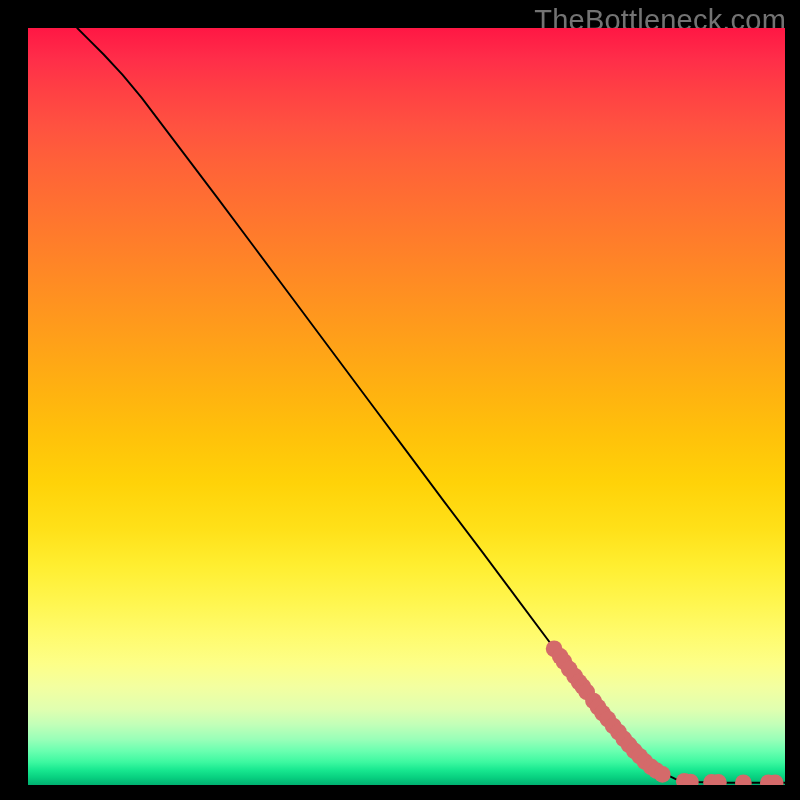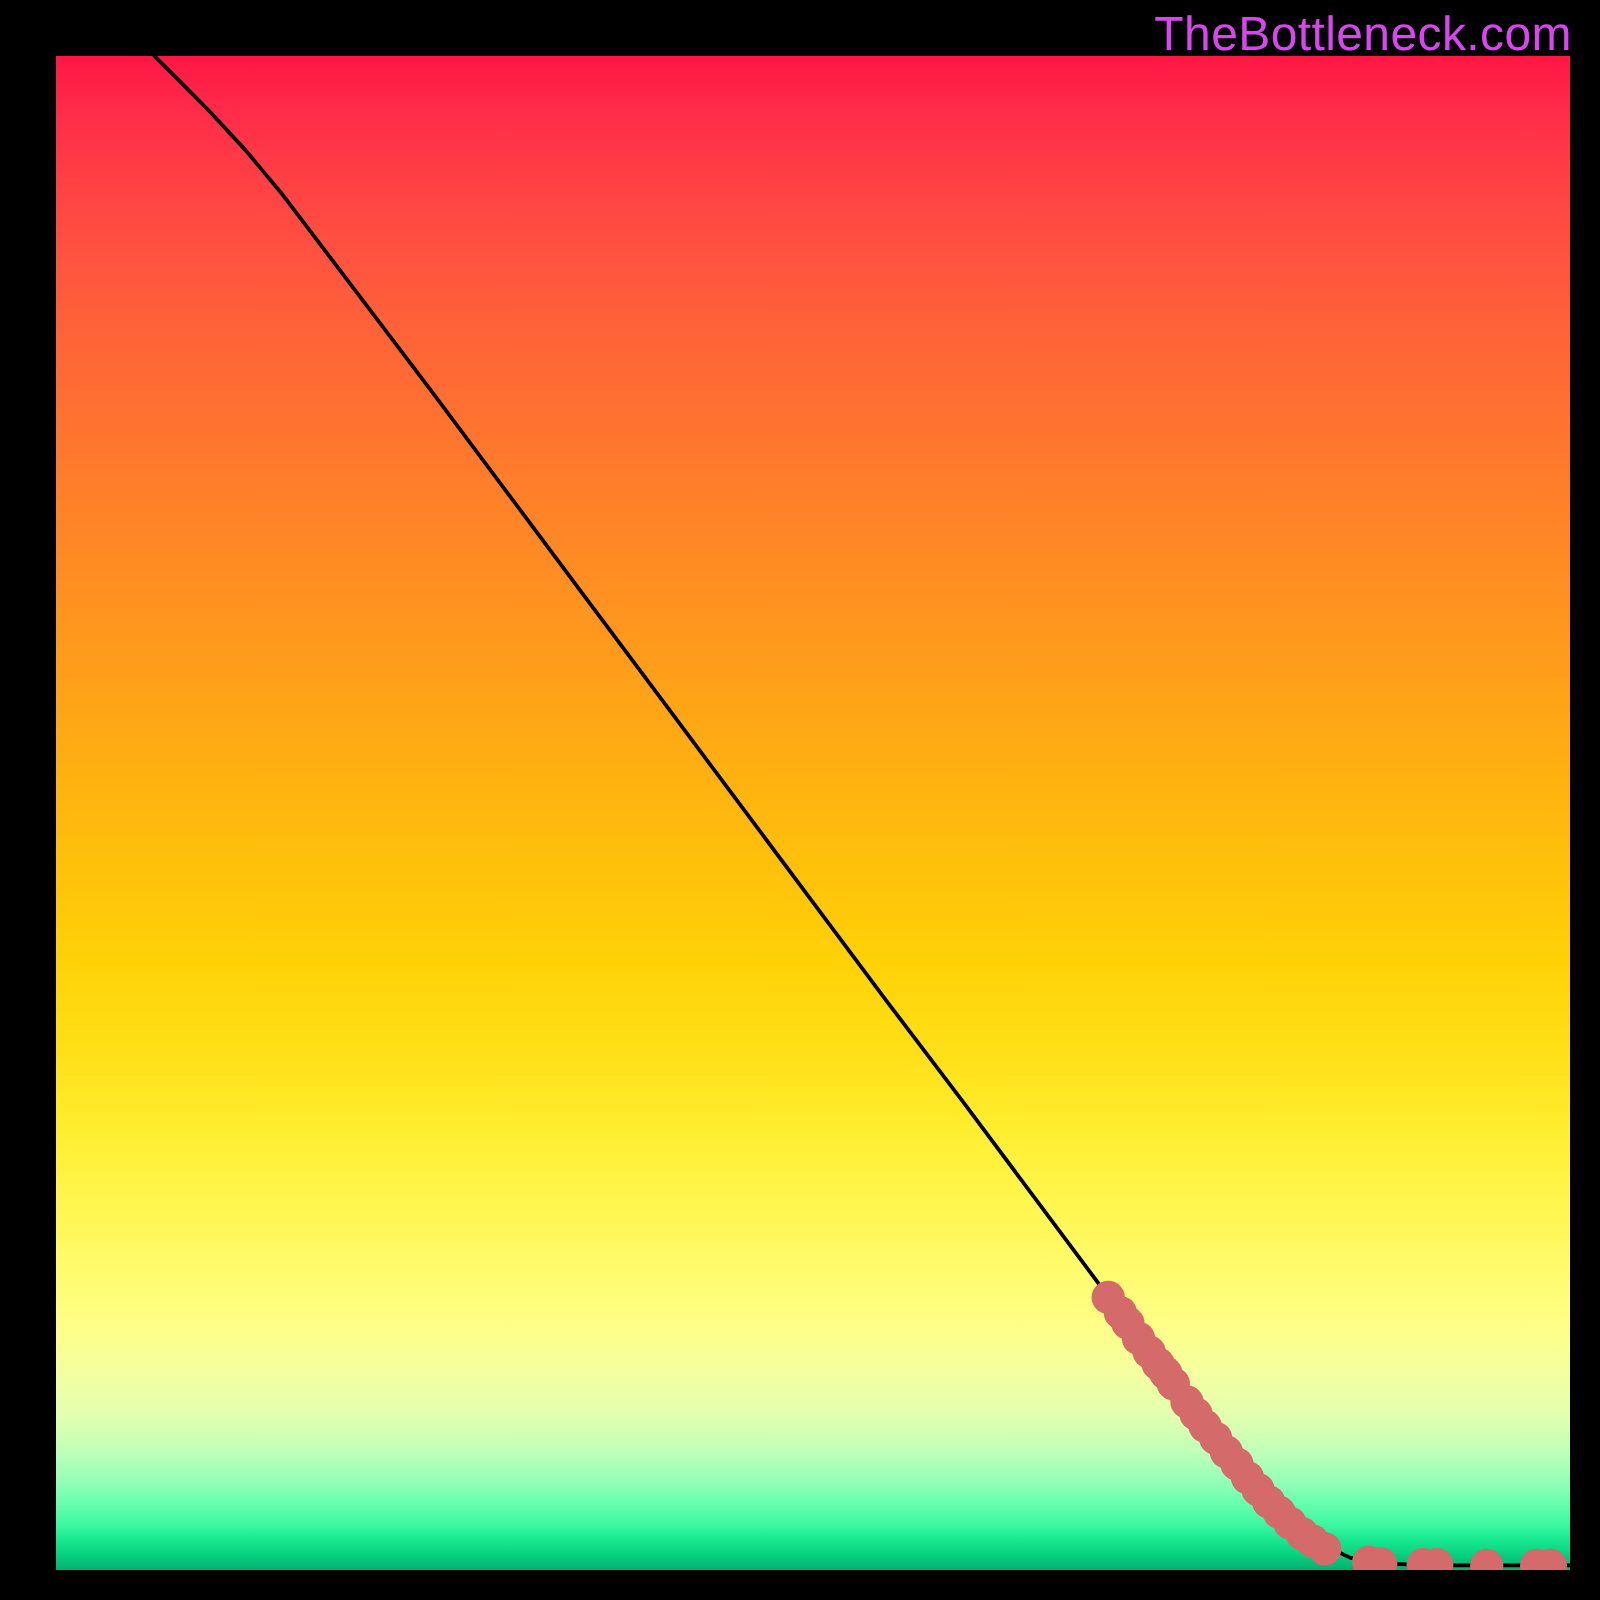--- a/index.html
+++ b/index.html
@@ -6,22 +6,22 @@
   html, body { width: 800px; height: 800px; overflow: hidden; }
   body {
     background: #000;
     position: relative;
     font-family: Arial, Helvetica, sans-serif;
   }
   .watermark {
     position: absolute;
     top: 4px;
     right: 14px;
-    color: #d946ef;
-    font-size: 24px;
+    color: #737373;
+    font-size: 29px;
     font-weight: 400;
     letter-spacing: 0.2px;
   }
   .plot-frame {
     position: absolute;
     left: 28px;
     top: 28px;
     width: 757px;
     height: 757px;
     background: linear-gradient(to bottom,

